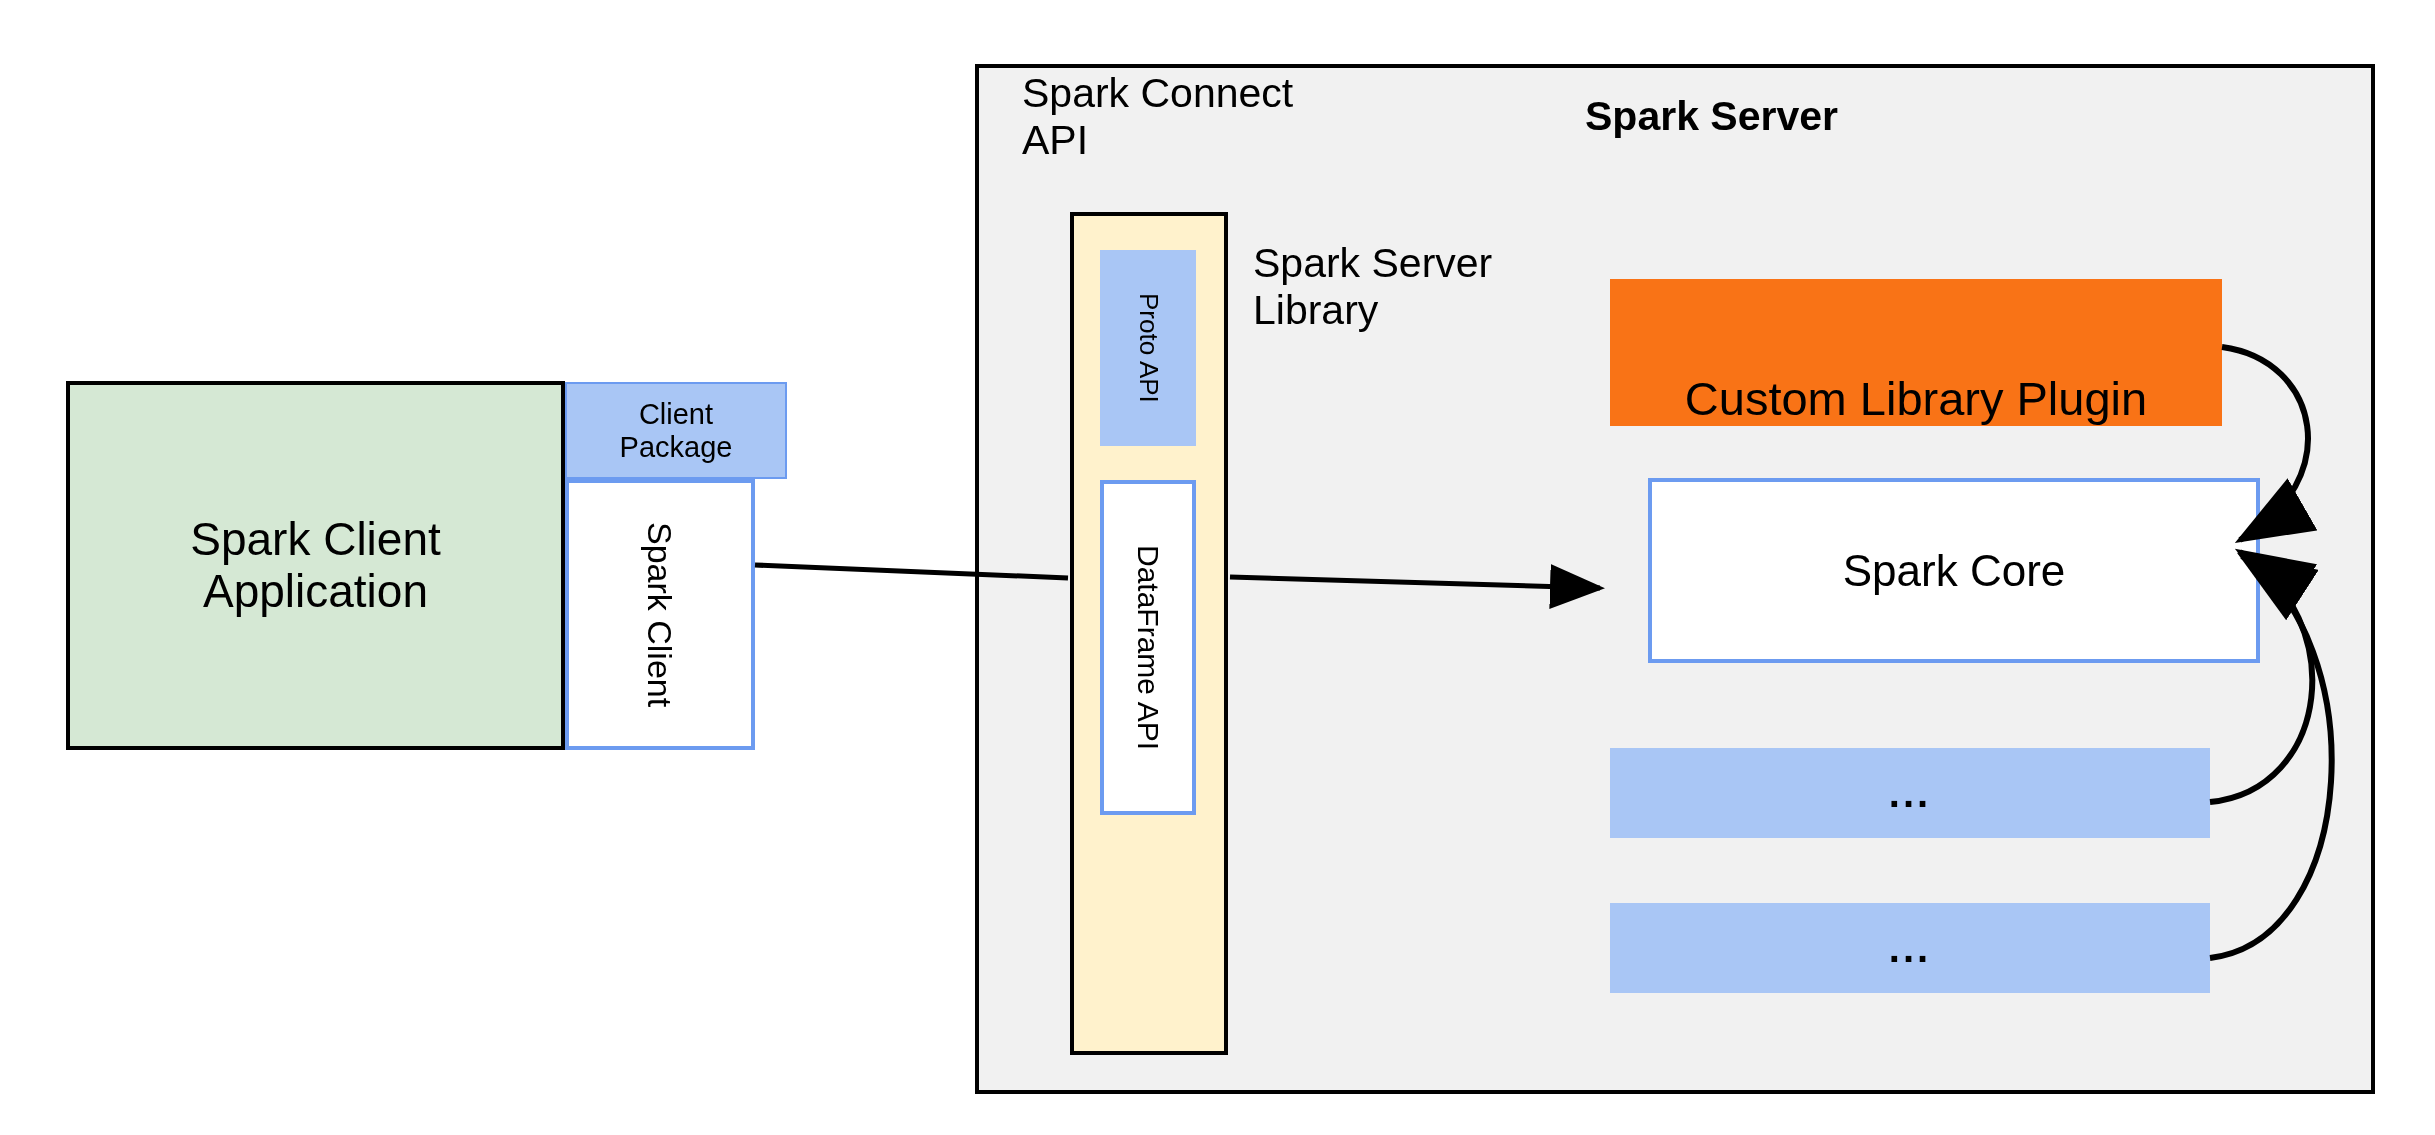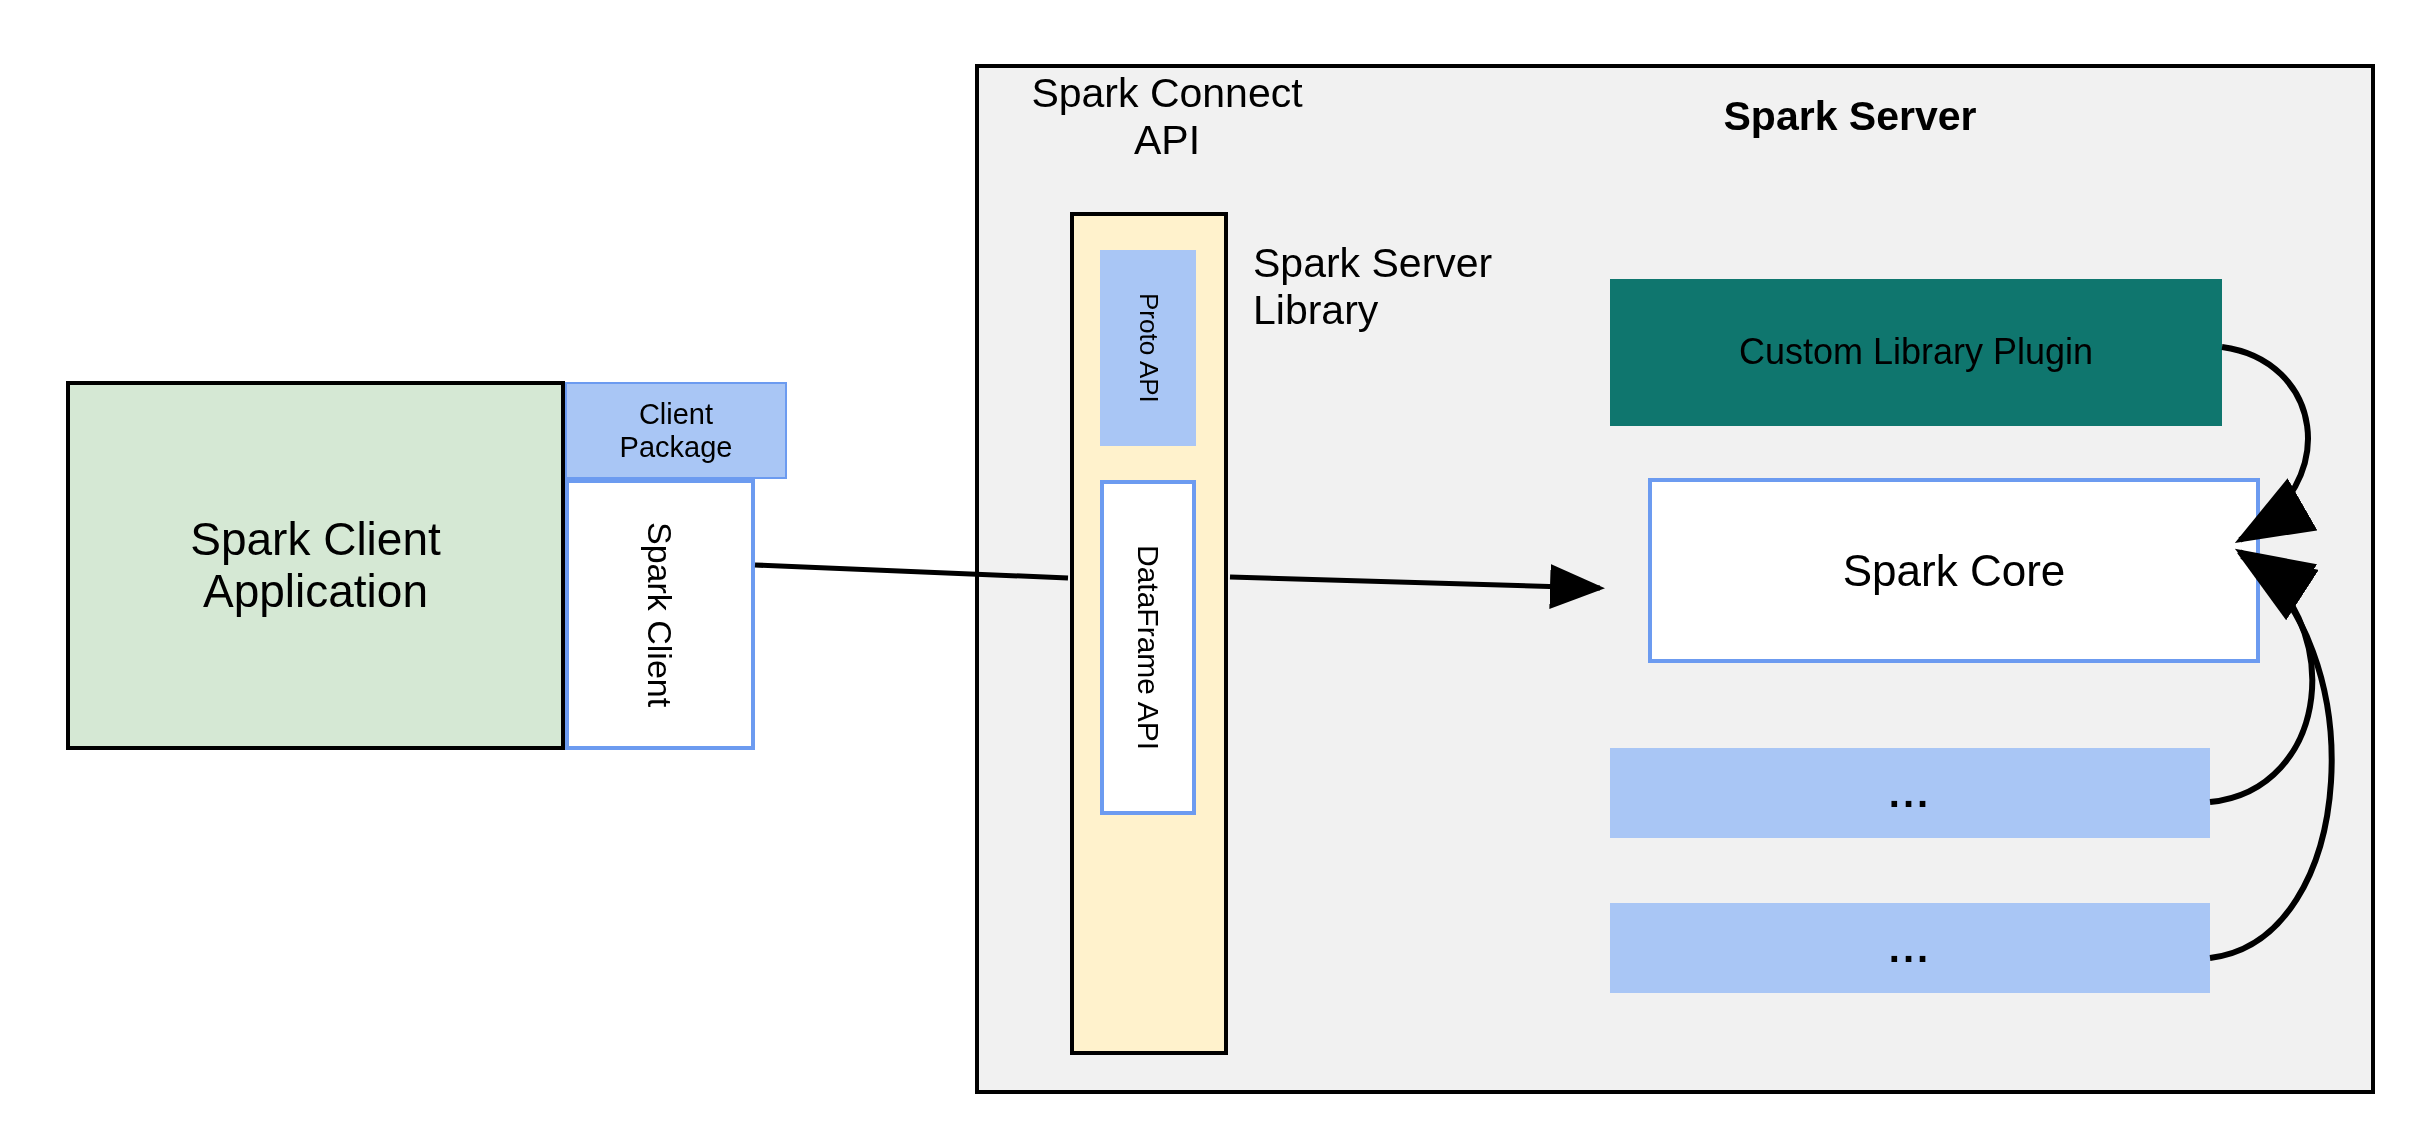--- a/index.html
+++ b/index.html
@@ -26,21 +26,20 @@
     display: flex;
     align-items: center;
     justify-content: center;
     text-align: center;
     color: #000000;
     line-height: 1.12;
   }
   .plain-label {
     position: absolute;
     color: #000000;
-    text-align: center;
     line-height: 1.15;
     white-space: pre-line;
   }
 
   
   #client-app {
     left: 66px;  top: 381px;
     width: 499px; height: 369px;
     background: #d5e8d4;
     border: 4px solid #000000;
@@ -120,22 +119,23 @@
     width: 96px; height: 335px;
     background: #ffffff;
     border: 4px solid #6c9bf0;
     font-size: 30px;
   }
 
   
   #custom-library-plugin {
     left: 1610px; top: 279px;
     width: 612px; height: 147px;
-    background: #0f766e;
-    font-size: 36px;
+    background: #f97316;
+    font-size: 47px;
+    align-items: flex-end;
   }
   #spark-core {
     left: 1610px; top: 478px;
     width: 612px; height: 185px;
     background: #ffffff;
     border: 4px solid #6c9bf0;
     font-size: 44px;
     margin-left: 38px;
   }
   #ellipsis-one {

